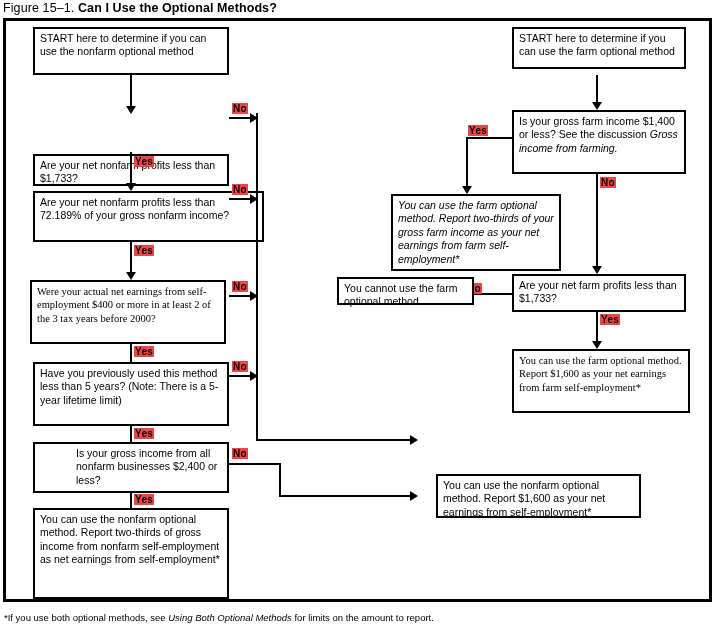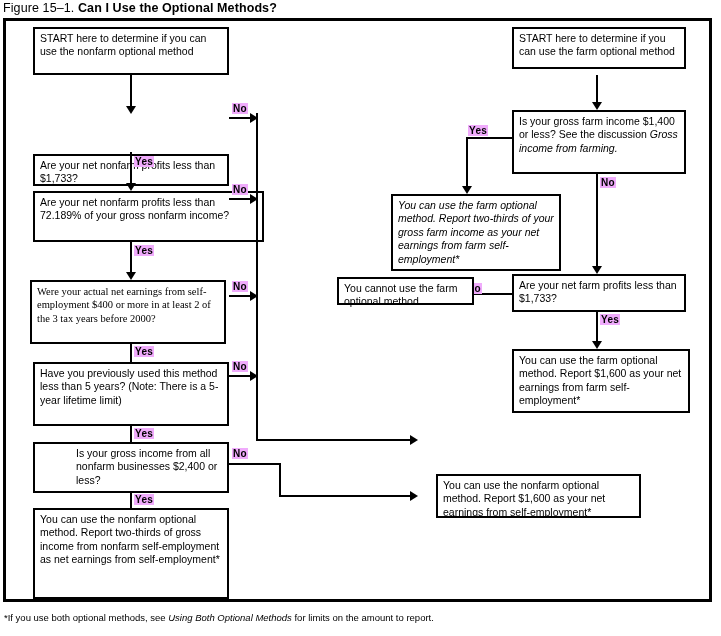--- a/index.html
+++ b/index.html
@@ -99,21 +99,21 @@
     border-bottom: 5px solid transparent;
     border-right: 8px solid #000;
   }
   
   .elabel {
     position: absolute;
     font-size: 10px;
     font-weight: 700;
     letter-spacing: 0.3px;
     white-space: nowrap;
-    background: #f0abfc;
+    background: #ef4444;
     padding: 0 1px;
     text-align: center;
   }
 </style>
 </head>
 <body>
 
 <div id="page">
 
   <div id="fig-title">
@@ -229,21 +229,21 @@
     <div class="elabel" style="left:460px; top:262px;">No</div>
 
     <div class="box" style="left:331px; top:256px; width:137px; height:28px;">
       <span>You cannot use the farm optional method</span>
     </div>
 
     <div class="vline" style="left:590px; top:291px; height:33px;"></div>
     <div class="arrow-down" style="left:586px; top:320px;"></div>
     <div class="elabel" style="left:594px; top:293px;">Yes</div>
 
-    <div class="box" style="left:506px; top:328px; width:178px; height:64px;">
+    <div class="box" style="left:506px; top:328px; width:178px; height:64px;font-family:Liberation Serif, serif;">
       <span>You can use the farm optional method. Report $1,600 as your net earnings from farm self-employment*</span>
     </div>
 
   </div>
 
   <div id="footnote">
     <span>*If you use both optional methods, see </span><span class="ital">Using Both Optional Methods</span><span> for limits on the amount to report.</span>
   </div>
 
 </div>

